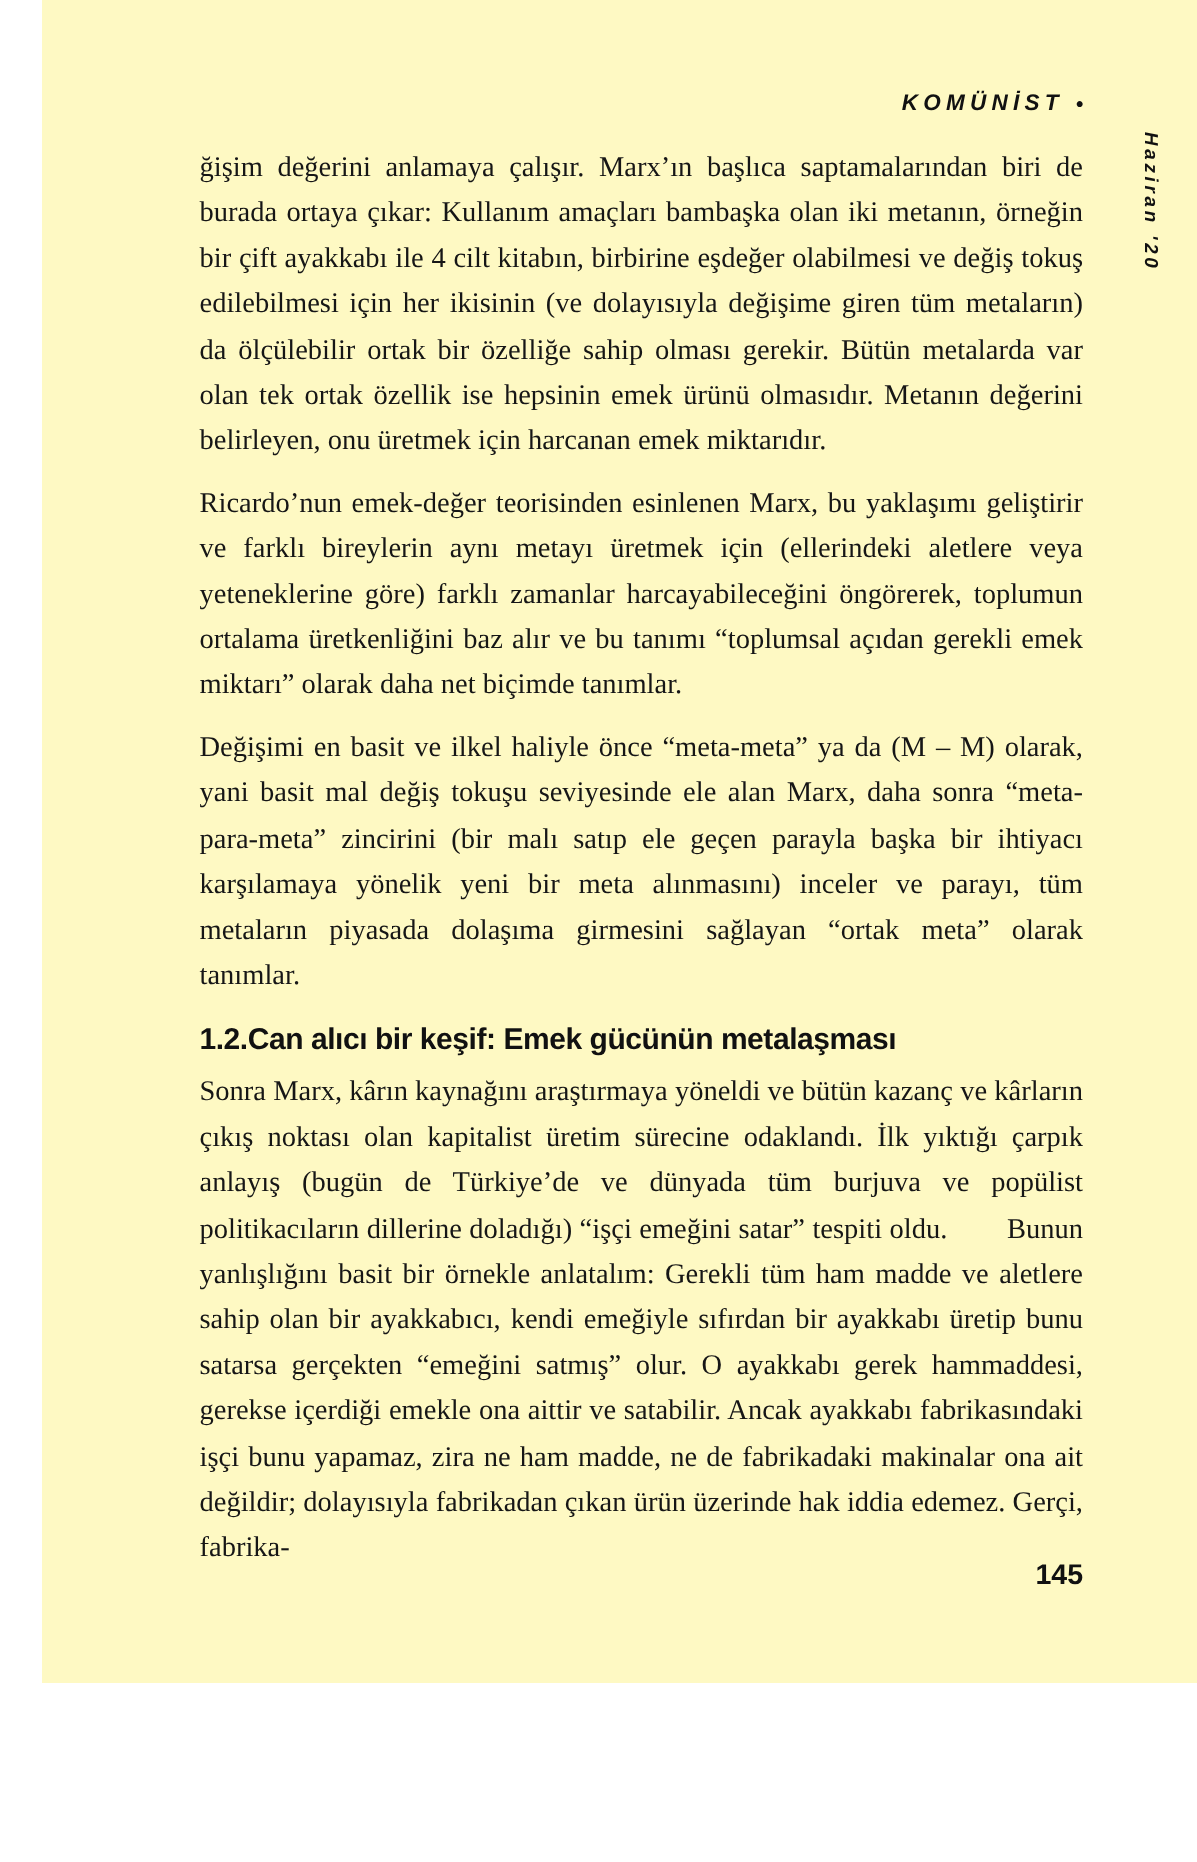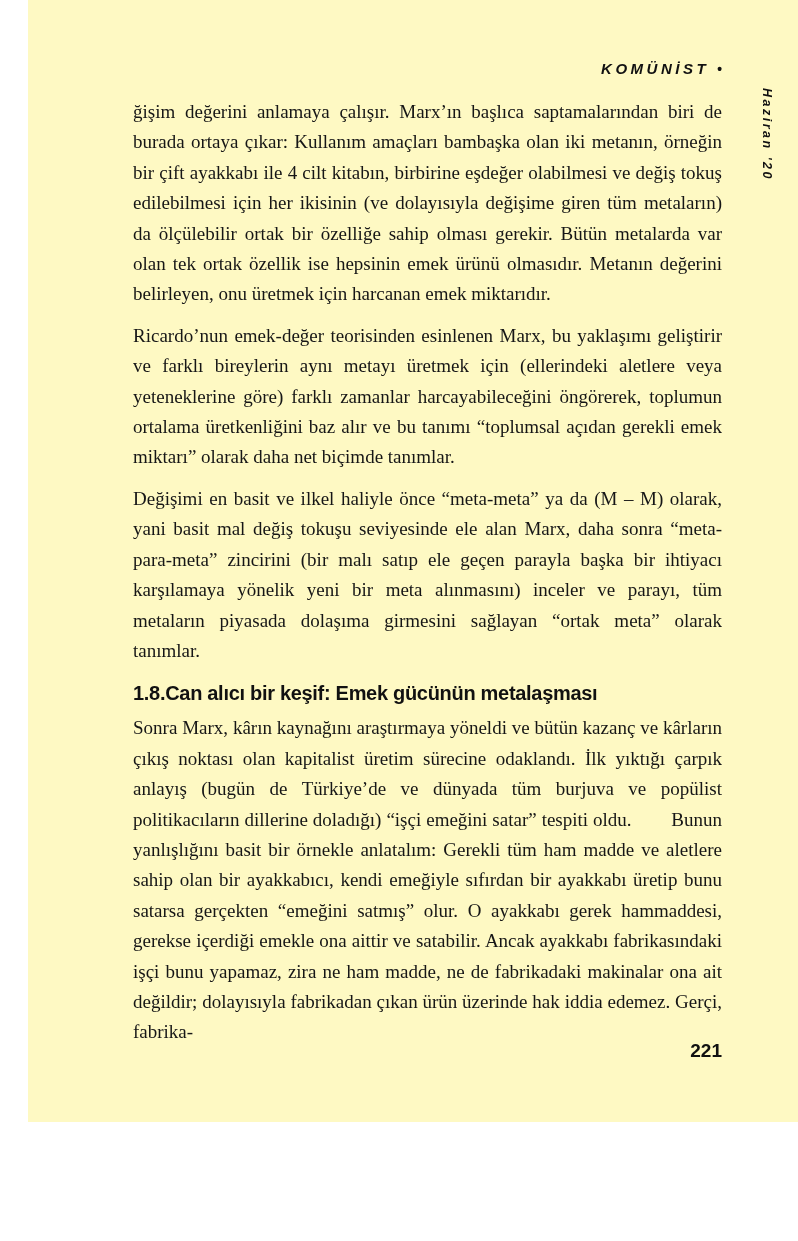--- a/index.html
+++ b/index.html
@@ -95,21 +95,21 @@
   <div class="side-date">Haziran '20</div>
 
   <main class="text-block">
 
     <p><span>ğişim değerini anlamaya çalışır. Marx’ın başlıca saptamalarından biri de burada ortaya çıkar: Kullanım amaçları bambaşka olan iki metanın, örneğin bir çift ayakkabı ile 4 cilt kitabın, birbirine eşdeğer olabilmesi ve değiş tokuş edilebilmesi için her ikisinin </span><span class="it">(ve dolayısıyla değişime giren tüm metaların)</span><span> da ölçülebilir ortak bir özelliğe sahip olması gerekir. Bütün metalarda var olan tek ortak özellik ise hepsinin emek ürünü olmasıdır. Metanın değerini belirleyen, onu üretmek için harcanan emek miktarıdır.</span></p>
 
     <p><span>Ricardo’nun emek-değer teorisinden esinlenen Marx, bu yaklaşımı geliştirir ve farklı bireylerin aynı metayı üretmek için </span><span class="it">(ellerindeki aletlere veya yeteneklerine göre)</span><span> farklı zamanlar harcayabileceğini öngörerek, toplumun ortalama üretkenliğini baz alır ve bu tanımı “toplumsal açıdan gerekli emek miktarı” olarak daha net biçimde tanımlar.</span></p>
 
     <p><span>Değişimi en basit ve ilkel haliyle önce “meta-meta” ya da (M – M) olarak, yani basit mal değiş tokuşu seviyesinde ele alan Marx, daha sonra “meta-para-meta” zincirini </span><span class="it">(bir malı satıp ele geçen parayla başka bir ihtiyacı karşılamaya yönelik yeni bir meta alınmasını)</span><span> inceler ve parayı, tüm metaların piyasada dolaşıma girmesini sağlayan “ortak meta” olarak tanımlar.</span></p>
 
-    <h2 class="section">1.8.Can alıcı bir keşif: Emek gücünün metalaşması</h2>
+    <h2 class="section">1.2.Can alıcı bir keşif: Emek gücünün metalaşması</h2>
 
     <p><span>Sonra Marx, kârın kaynağını araştırmaya yöneldi ve bütün kazanç ve kârların çıkış noktası olan kapitalist üretim sürecine odaklandı. İlk yıktığı çarpık anlayış </span><span class="it">(bugün de Türkiye’de ve dünyada tüm burjuva ve popülist politikacıların dillerine doladığı)</span><span> “işçi emeğini satar” tespiti oldu.&nbsp;&nbsp;&nbsp;&nbsp;&nbsp;&nbsp;&nbsp; Bunun yanlışlığını basit bir örnekle anlatalım: Gerekli tüm ham madde ve aletlere sahip olan bir ayakkabıcı, kendi emeğiyle sıfırdan bir ayakkabı üretip bunu satarsa gerçekten “emeğini satmış” olur. O ayakkabı gerek hammaddesi, gerekse içerdiği emekle ona aittir ve satabilir. Ancak ayakkabı fabrikasındaki işçi bunu yapamaz, zira ne ham madde, ne de fabrikadaki makinalar ona ait değildir; dolayısıyla fabrikadan çıkan ürün üzerinde hak iddia edemez. Gerçi, fabrika-</span></p>
 
   </main>
 
-  <span class="pageno">221</span>
+  <span class="pageno">145</span>
 
 </div>
 
 </body></html>

